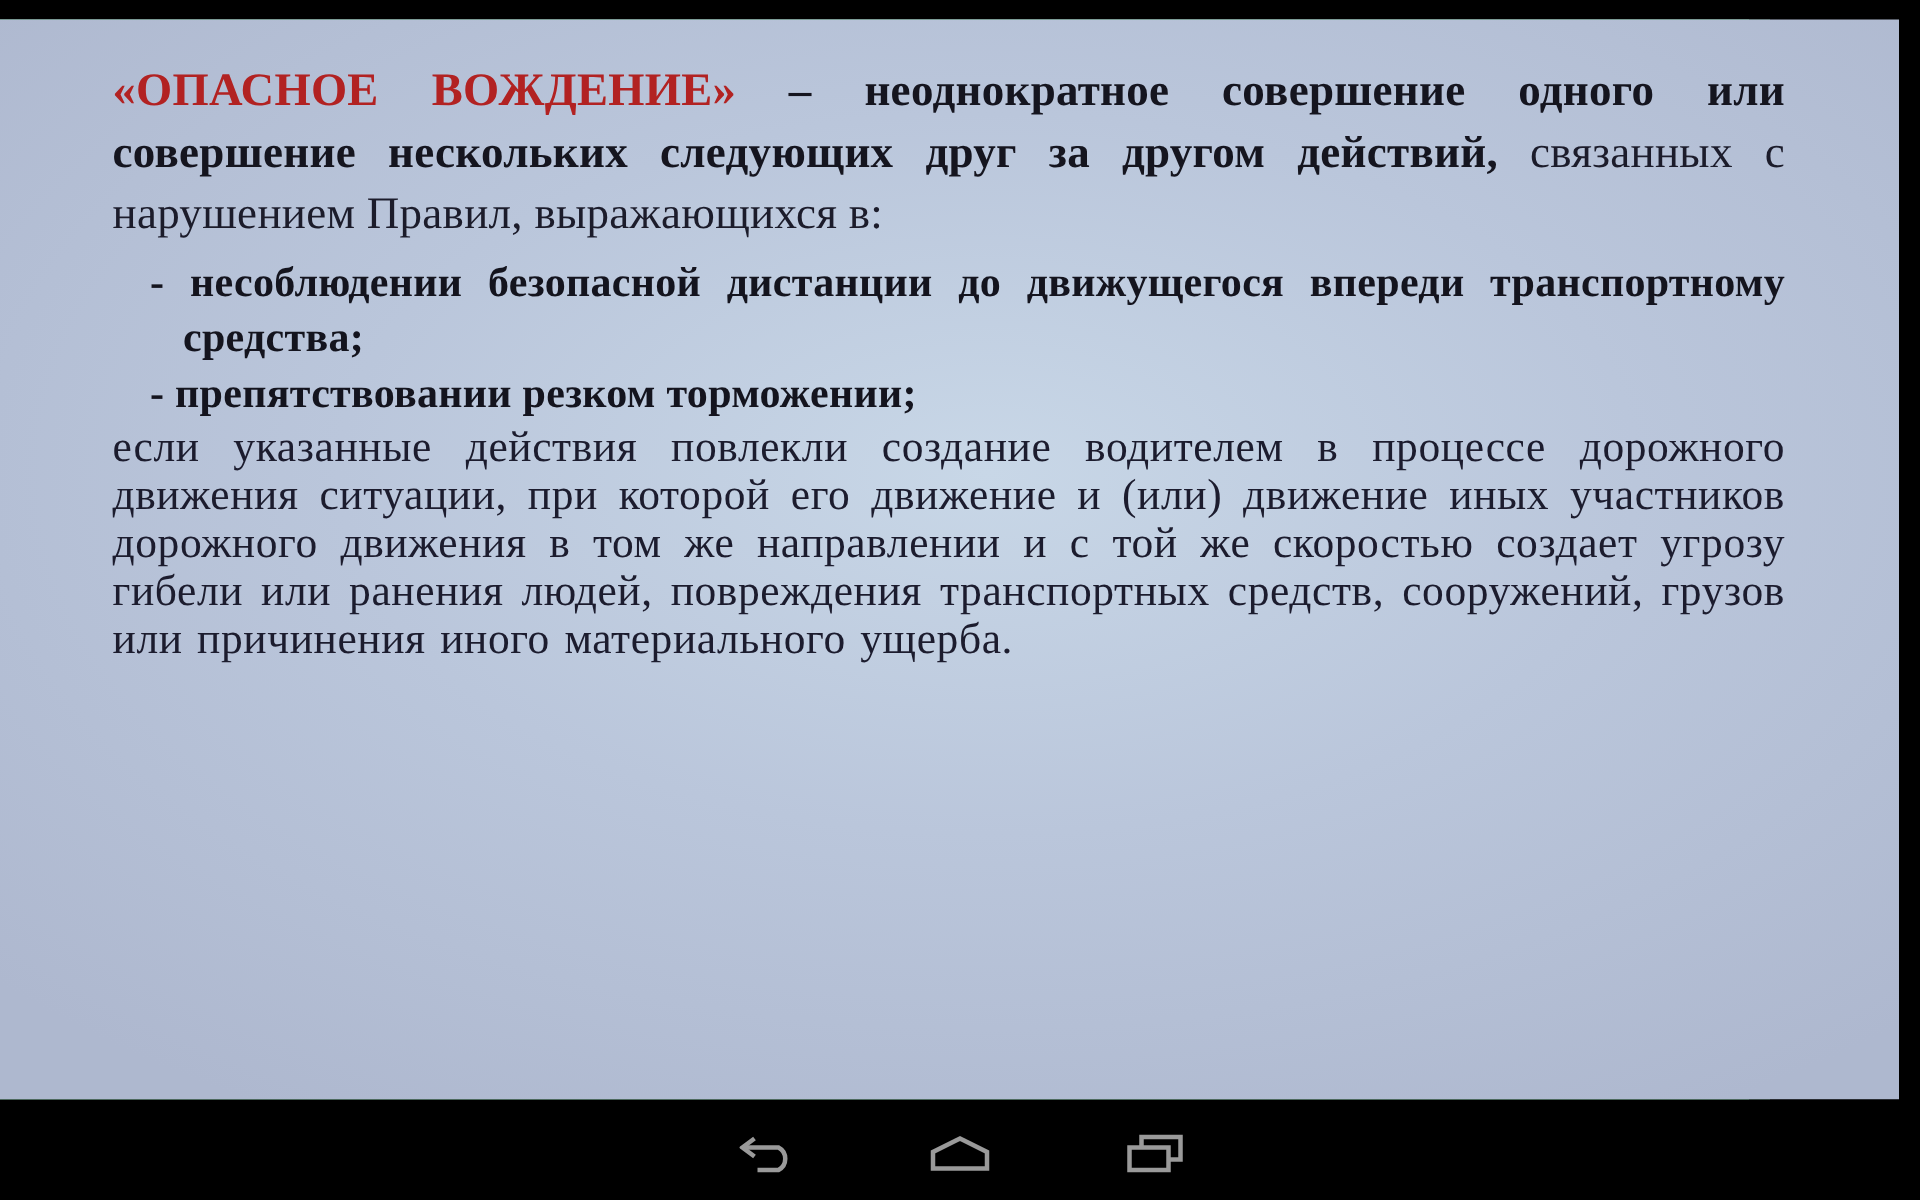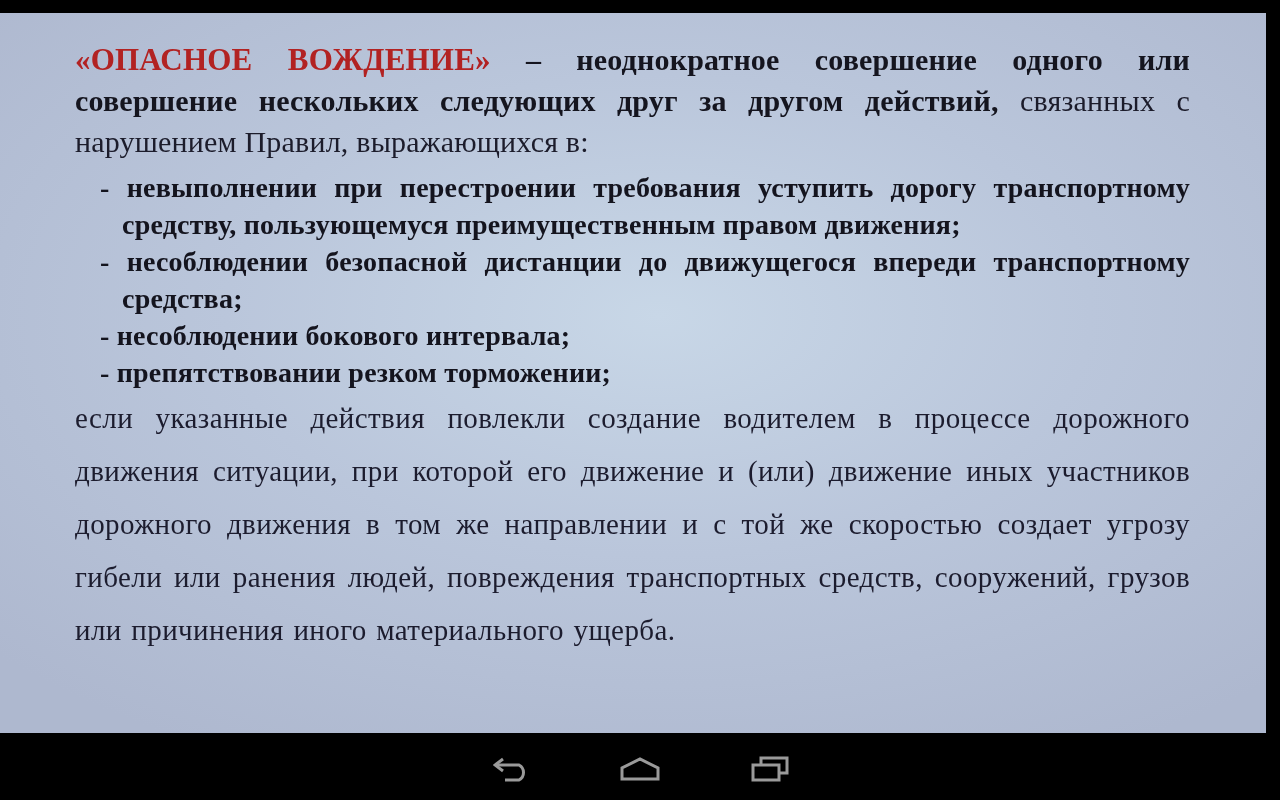--- a/index.html
+++ b/index.html
@@ -69,21 +69,21 @@
     font-weight: bold;
     color: #14141e;
     text-align: justify;
     padding-left: 22px;
     text-indent: -22px;
     letter-spacing: 0.2px;
   }
   .closing {
     margin: 1px 0 0 0;
     font-size: 29px;
-    line-height: 53px;
+    line-height: 32px;
     font-weight: normal;
     color: #1c1c2e;
     text-align: justify;
     letter-spacing: 0.4px;
     word-spacing: 2px;
   }
   
   .navbar {
     position: absolute;
     left: 0; bottom: 0;
@@ -113,23 +113,21 @@
 <div class="stage">
 
   <div class="bar-top"></div>
   <div class="bar-right"></div>
 
   <div class="slide">
 
     <p class="intro"><span class="title-red">«ОПАСНОЕ ВОЖДЕНИЕ»</span><span> – неоднократное совершение одного или совершение нескольких следующих друг за другом действий,</span><span class="regular"> связанных с нарушением Правил, выражающихся в:</span></p>
 
     <ul class="def-list">
-      <li>- невыполнении при перестроении требования уступить дорогу транспортному средству, пользующемуся преимущественным правом движения;</li>
       <li>- несоблюдении безопасной дистанции до движущегося впереди транспортному средства;</li>
-      <li>- несоблюдении бокового интервала;</li>
       <li>- препятствовании резком торможении;</li>
     </ul>
 
     <p class="closing">если указанные действия повлекли создание водителем в процессе дорожного движения ситуации, при которой его движение и (или) движение иных участников дорожного движения в том же направлении и с той же скоростью создает угрозу гибели или ранения людей, повреждения транспортных средств, сооружений, грузов или причинения иного материального ущерба.</p>
 
   </div>
 
   <div class="navbar">
 
     <button class="nav-btn btn-back">

